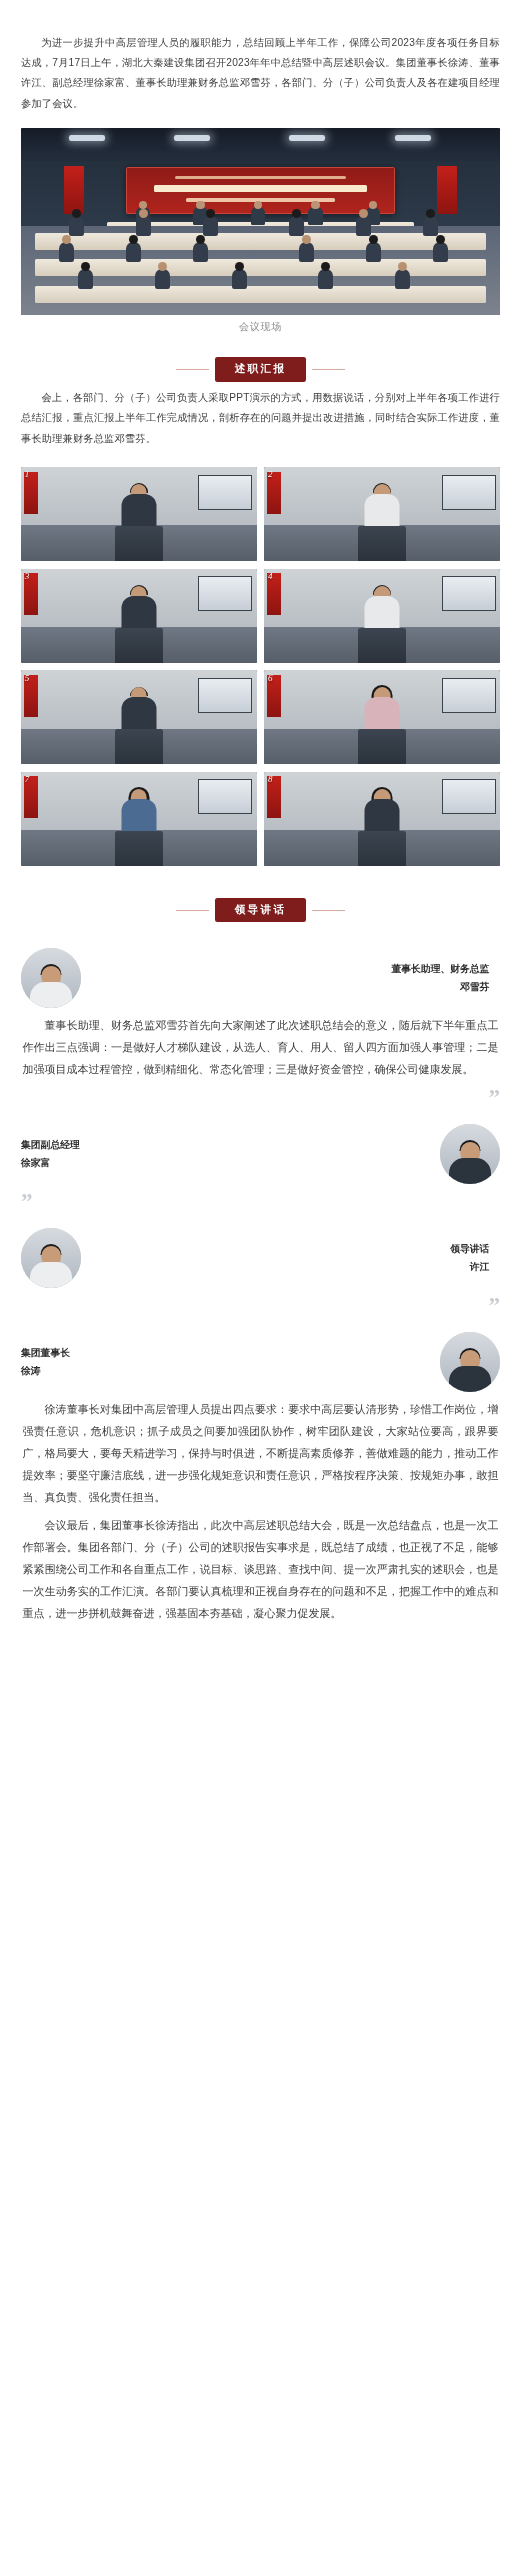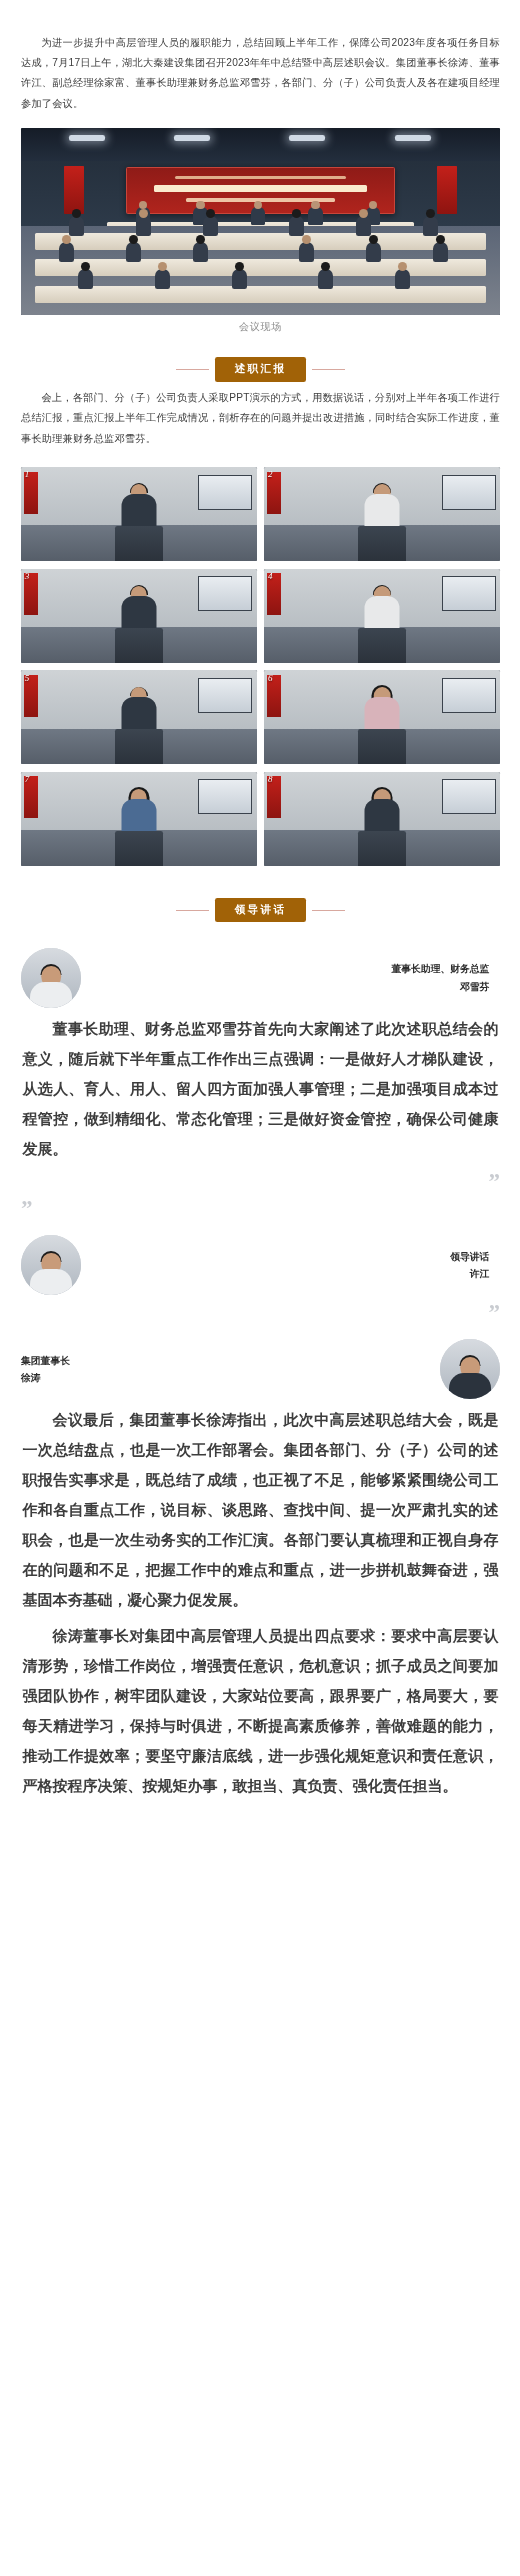--- a/index.html
+++ b/index.html
@@ -127,21 +127,21 @@
   .hall .aud.light::after { background: #b6906f; }
 
   
   .section-title-wrap {
     text-align: center;
     margin: 23px 0 6px 0;
   }
   .ribbon {
     display: inline-block;
     position: relative;
-    background: #a16207;
+    background: #7f1d1d;
     color: #ffffff;
     font-size: 10.6px;
     letter-spacing: 2.3px;
     font-weight: bold;
     padding: 5.3px 19.6px;
     border-radius: 2.3px;
   }
   .ribbon::before, .ribbon::after {
     content: "";
     position: absolute;
@@ -253,28 +253,27 @@
     color: #2d2d2d;
     line-height: 1.8;
   }
   .leader-name .role { display: block; }
   .leader-name .person { display: block; }
   .name-right { text-align: right; margin-right: 10.6px; }
   .name-left { text-align: left; margin-left: 10.6px; }
 
   .quote-para {
     position: relative;
-    font-size: 15px;
+    font-size: 11px;
     line-height: 2.0;
     color: #3d3d3d;
     text-align: justify;
     text-indent: 2em;
     margin: 6px 0 4.5px 0;
     padding: 0 1.5px;
-    font-weight: bold;
   }
   .qmark {
     display: block;
     font-family: "Liberation Serif", serif;
     font-size: 23px;
     color: #c9ccd1;
     line-height: .8;
     margin: 9px 0 1.5px 0;
     font-weight: bold;
   }
@@ -457,20 +456,33 @@
       </div>
       <div style="flex:1"></div>
       <div class="leader-name name-right">
         <span class="role">董事长助理、财务总监</span>
         <span class="person">邓雪芬</span>
       </div>
     </div>
     <p class="quote-para">董事长助理、财务总监邓雪芬首先向大家阐述了此次述职总结会的意义，随后就下半年重点工作作出三点强调：一是做好人才梯队建设，从选人、育人、用人、留人四方面加强人事管理；二是加强项目成本过程管控，做到精细化、常态化管理；三是做好资金管控，确保公司健康发展。</p>
 
     <div class="qmark right">”</div>
+    <div class="leader-head left">
+      <div class="leader-name name-left" style="margin-left:0">
+        <span class="role">集团副总经理</span>
+        <span class="person">徐家富</span>
+      </div>
+      <div style="flex:1"></div>
+      <div class="avatar">
+        <div class="av-bg"></div>
+          <div class="av-hair"></div>
+          <div class="av-head"></div>
+          <div class="av-body dark"></div>
+      </div>
+    </div>
 
     <div class="qmark left">”</div>
     <div class="leader-head left">
       <div class="avatar">
         <div class="av-bg"></div>
           <div class="av-hair"></div>
           <div class="av-head"></div>
           <div class="av-body white"></div>
       </div>
       <div style="flex:1"></div>
@@ -487,20 +499,20 @@
         <span class="person">徐涛</span>
       </div>
       <div style="flex:1"></div>
       <div class="avatar">
         <div class="av-bg"></div>
           <div class="av-hair"></div>
           <div class="av-head"></div>
           <div class="av-body dark"></div>
       </div>
     </div>
+    <p class="quote-para">徐涛董事长对集团中高层管理人员提出四点要求：要求中高层要认清形势，珍惜工作岗位，增强责任意识，危机意识；抓子成员之间要加强团队协作，树牢团队建设，大家站位要高，跟界要广，格局要大，要每天精进学习，保持与时俱进，不断提高素质修养，善做难题的能力，推动工作提效率；要坚守廉洁底线，进一步强化规矩意识和责任意识，严格按程序决策、按规矩办事，敢担当、真负责、强化责任担当。</p>
+
     <p class="quote-para">会议最后，集团董事长徐涛指出，此次中高层述职总结大会，既是一次总结盘点，也是一次工作部署会。集团各部门、分（子）公司的述职报告实事求是，既总结了成绩，也正视了不足，能够紧紧围绕公司工作和各自重点工作，说目标、谈思路、查找中间、提一次严肃扎实的述职会，也是一次生动务实的工作汇演。各部门要认真梳理和正视自身存在的问题和不足，把握工作中的难点和重点，进一步拼机鼓舞奋进，强基固本夯基础，凝心聚力促发展。</p>
 
-    <p class="quote-para">徐涛董事长对集团中高层管理人员提出四点要求：要求中高层要认清形势，珍惜工作岗位，增强责任意识，危机意识；抓子成员之间要加强团队协作，树牢团队建设，大家站位要高，跟界要广，格局要大，要每天精进学习，保持与时俱进，不断提高素质修养，善做难题的能力，推动工作提效率；要坚守廉洁底线，进一步强化规矩意识和责任意识，严格按程序决策、按规矩办事，敢担当、真负责、强化责任担当。</p>
-
   </div>
 
 </div>
 
 
 </body></html>

